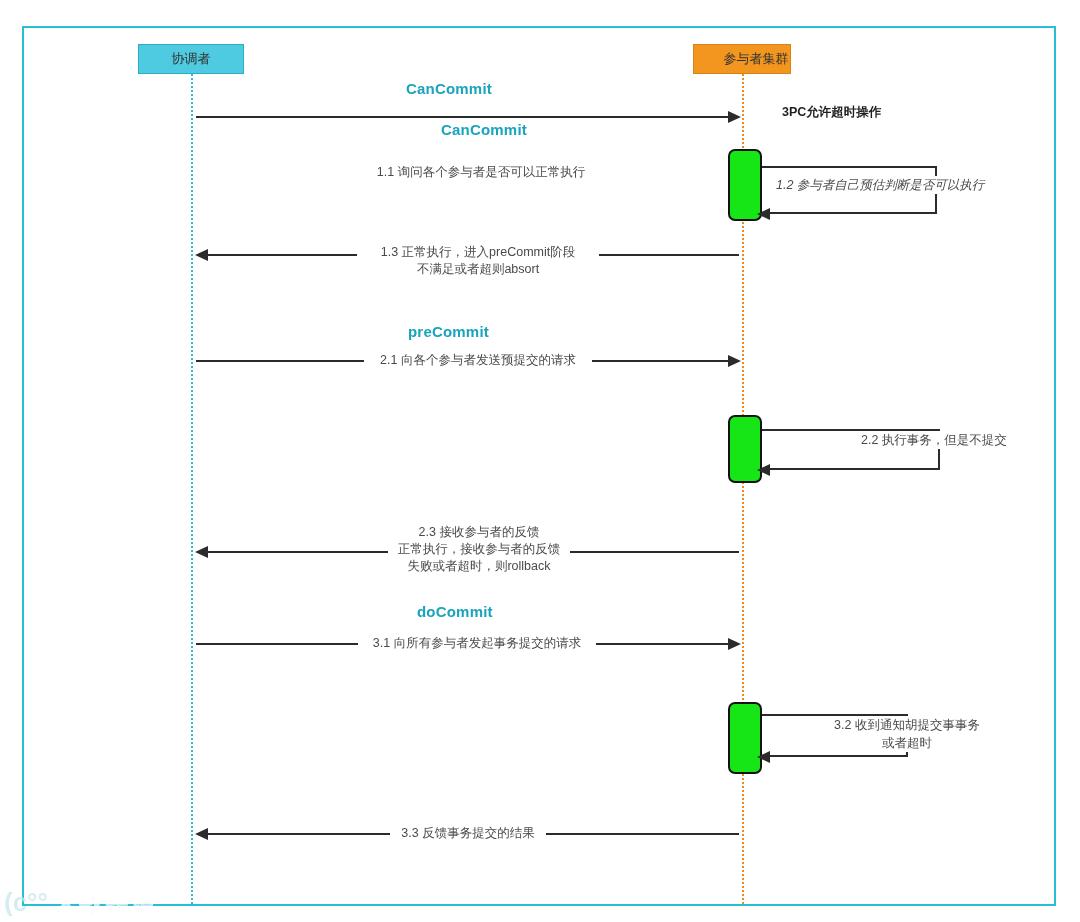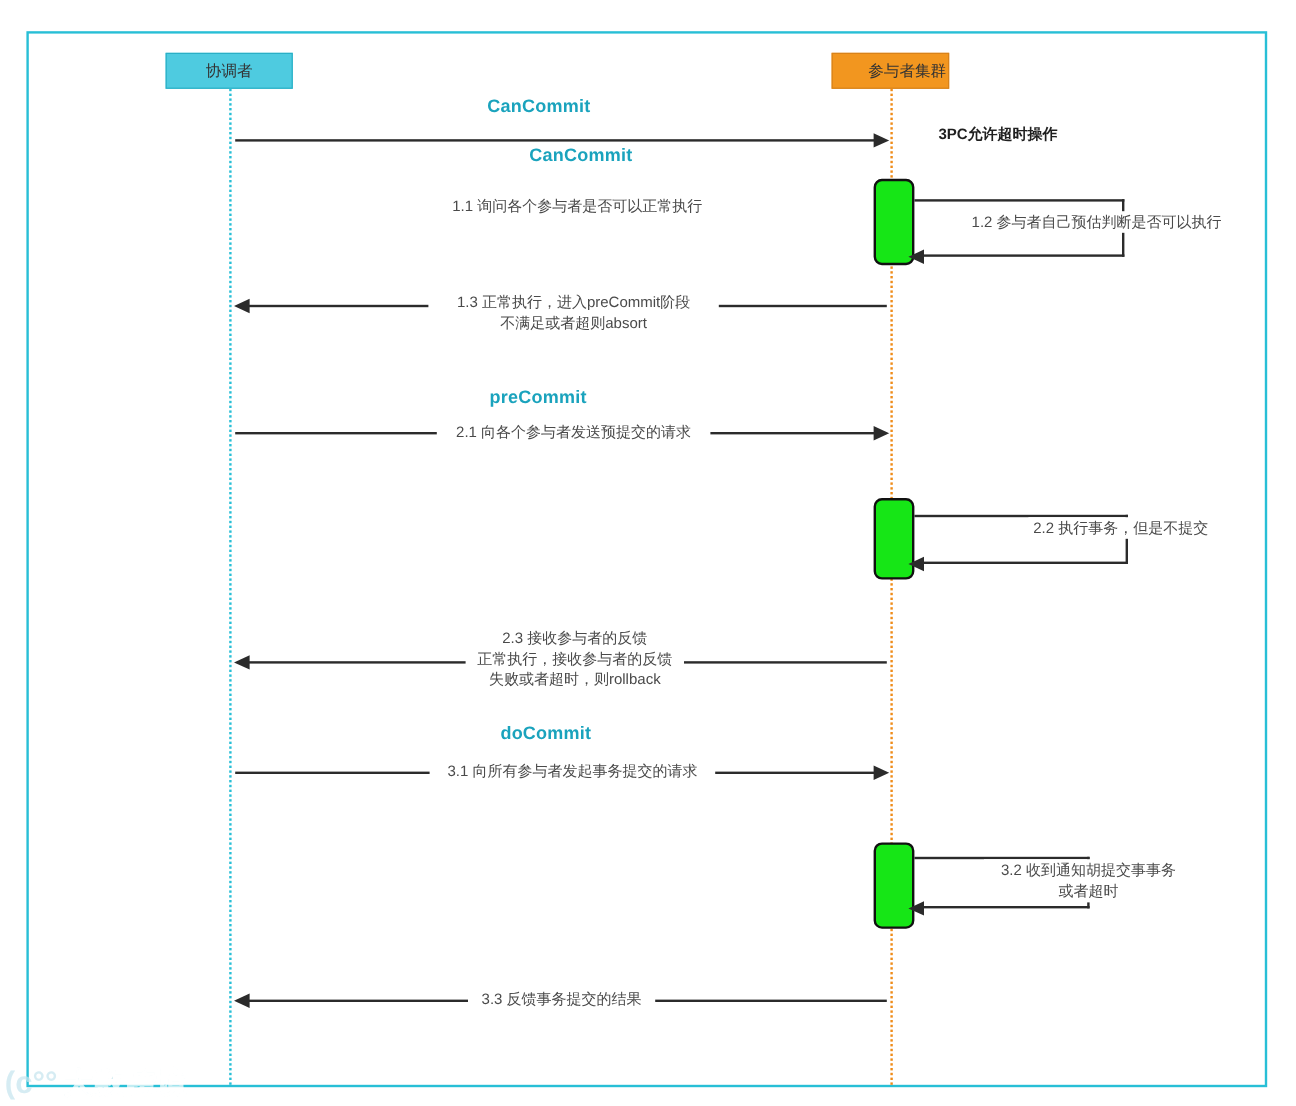--- a/index.html
+++ b/index.html
@@ -191,21 +191,21 @@
   <div class="msg-label" style="left:363px; top:124px; width:230px;margin-top:40px;">1.1 询问各个参与者是否可以正常执行</div>
 
   <div class="msg-label dark" style="left:779px; top:104px; width:180px; text-align:left;">3PC允许超时操作</div>
 
   <div class="phase-header" style="left:441px; top:121px;">CanCommit</div>
 
   <div class="activation" style="left:728px; top:149px; height:72px;"></div>
 
   <div class="self-loop" style="left:762px; top:166px; width:175px; height:48px;"></div>
   <div class="arrow-head arrow-left" style="left:757px; top:208px;"></div>
-  <div class="self-label" style="left:772px; top:176px; width:242px; text-align:right;">1.2 参与者自己预估判断是否可以执行</div>
+  <div class="self-label" style="left:772px; top:176px; width:242px; text-align:left;font-style:italic;">1.2 参与者自己预估判断是否可以执行</div>
 
   <div class="msg-line" style="left:203px; top:254px; width:536px;"></div>
   <div class="arrow-head arrow-left" style="left:195px; top:249px;"></div>
   <div class="msg-label" style="left:357px; top:244px; width:236px;">
     <div>1.3 正常执行，进入preCommit阶段</div>
     <div>不满足或者超则absort</div>
   </div>
 
   <div class="phase-header" style="left:408px; top:323px;">preCommit</div>
 

